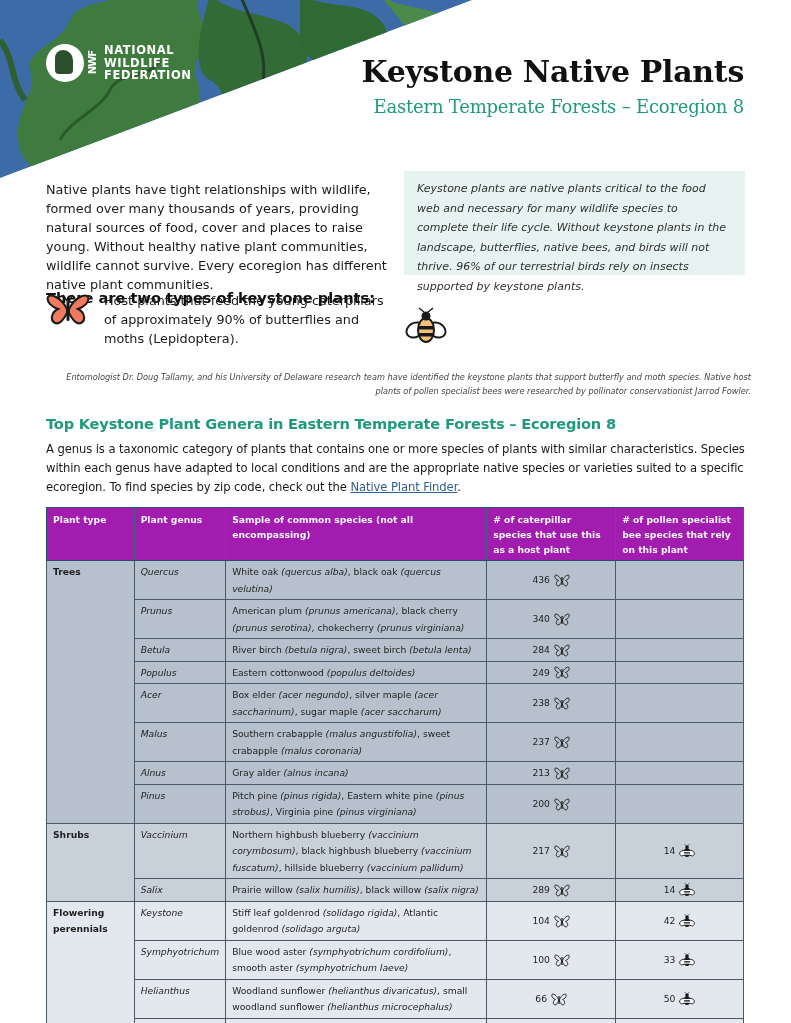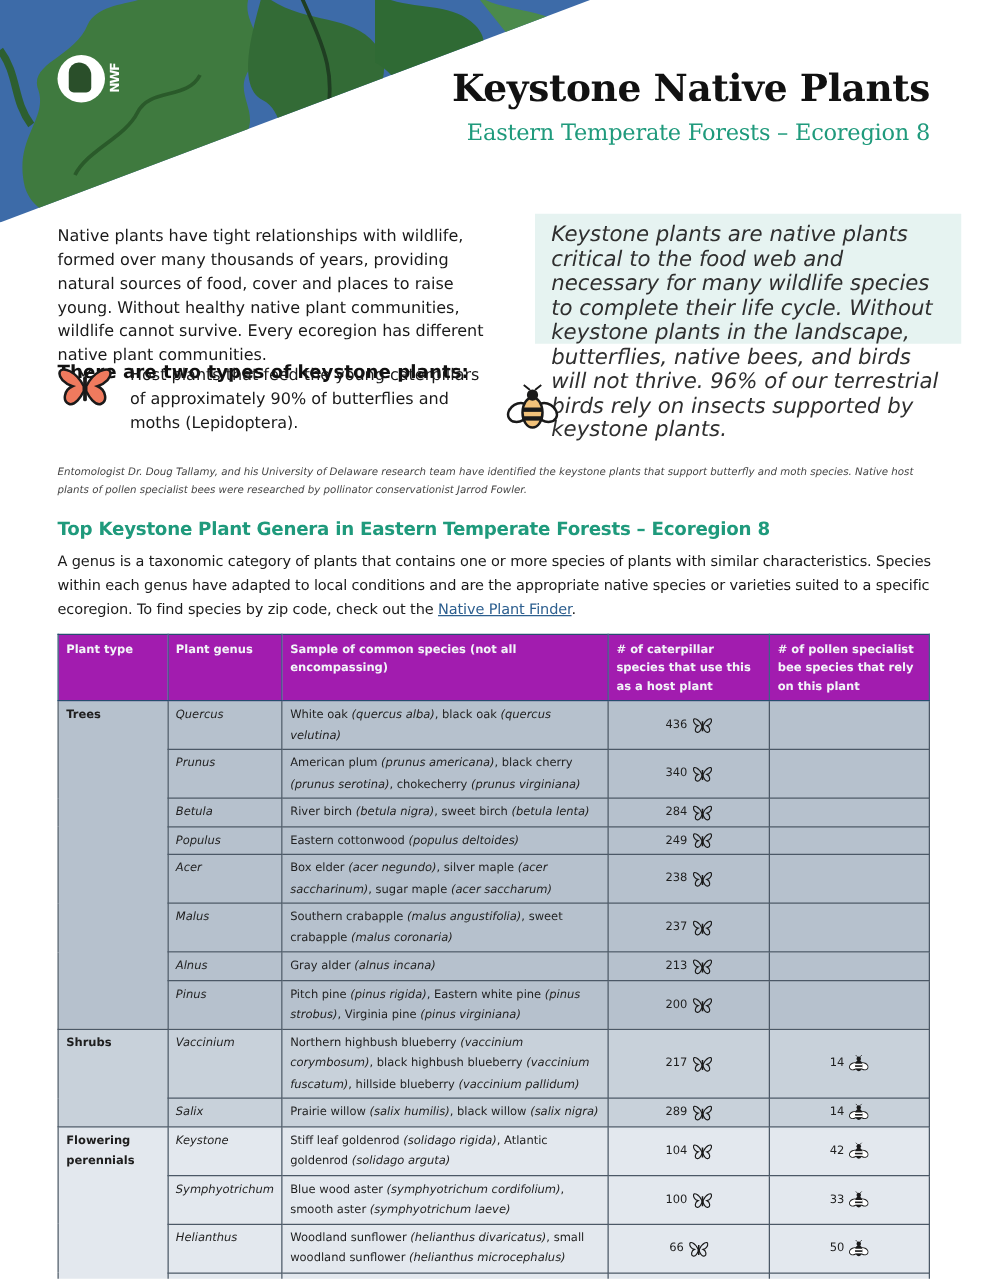--- a/index.html
+++ b/index.html
@@ -12,30 +12,30 @@
   .logo { position: absolute; left: 46px; top: 44px; display: flex; align-items: center; gap: 4px; }
   .logo-seal { width: 38px; height: 38px; border-radius: 50%; background: #fff; position: relative; }
   .logo-seal::after { content: ""; position: absolute; left: 9px; top: 6px; width: 18px; height: 24px; background: #2a4f2a; border-radius: 8px 10px 4px 4px; }
   .logo-mark { color: #fff; font-weight: bold; font-size: 10px; writing-mode: vertical-rl; transform: rotate(180deg); letter-spacing: -1px; line-height: 10px; margin-right: 2px; }
   .logo-text { color: #fff; font-family: "DejaVu Sans", sans-serif; font-weight: bold; font-size: 11.5px; line-height: 12.5px; letter-spacing: 0.6px; }
 
   .title { position: absolute; right: 47px; top: 54px; font-family: "DejaVu Serif", serif; font-weight: bold; font-size: 30px; color: #111; letter-spacing: -0.3px; }
   .subtitle { position: absolute; right: 47px; top: 96px; font-family: "DejaVu Serif", serif; font-size: 18px; color: #1f9a7c; letter-spacing: -0.2px; }
 
   .intro { position: absolute; left: 46px; top: 180px; width: 350px; font-size: 12.8px; line-height: 19px; color: #1a1a1a; }
-  .callout { position: absolute; left: 404px; top: 171px; width: 341px; height: 104px; background: #e6f3f1; padding: 8px 14px 12px 13px; font-style: italic; font-size: 17px; line-height: 19.5px; color: #2f2f2f; margin-left: 24px; }
+  .callout { position: absolute; left: 404px; top: 171px; width: 341px; height: 104px; background: #e6f3f1; padding: 8px 14px 12px 13px; font-style: italic; font-size: 11px; line-height: 19.5px; color: #2f2f2f; }
 
   .types-h { position: absolute; left: 46px; top: 289px; font-weight: bold; font-size: 14.6px; color: #111; }
   .type-block { position: absolute; display: flex; align-items: flex-start; gap: 14px; }
   .type-block.butterfly { left: 46px; top: 291px; width: 350px; }
   .type-block.bee { left: 404px; top: 306px; width: 345px; }
   .type-block .icon { flex: 0 0 auto; }
   .type-text { font-size: 12.8px; line-height: 19px; color: #1a1a1a; }
 
-  .footnote { position: absolute; left: 46px; top: 371px; width: 705px; font-style: italic; font-size: 8.2px; line-height: 13.5px; color: #444; }
+  .footnote { position: absolute; left: 46px; top: 371px; width: 705px; font-style: italic; font-size: 8.2px; line-height: 13.5px; color: #444; text-align: right; }
 
   .section-h { position: absolute; left: 46px; top: 415px; font-weight: bold; font-size: 14.6px; color: #1f9a7c; letter-spacing: -0.2px; }
   .section-p { position: absolute; left: 46px; top: 440px; width: 710px; font-size: 11.6px; line-height: 19px; color: #1a1a1a; letter-spacing: -0.1px; }
   .section-p a { color: #2d5f8f; text-decoration: underline; }
 
   
   table.genera { position: absolute; left: 46px; top: 507px; width: 698px; border-collapse: collapse; font-size: 9.2px; color: #1e1e1e; }
   table.genera th { background: #a21caf; color: #f2f5f8; text-align: left; vertical-align: top; font-weight: bold; font-size: 9.2px; line-height: 15px; padding: 4px 6px 3px 6px; border: 1px solid #264d6e; border-right: 1px solid #3d6385; height: 47px; }
   table.genera td { border: 1px solid #4b5866; padding: 3px 6px 2px 6px; line-height: 16.5px; vertical-align: top; }
   table.genera td.type { font-weight: bold; }
@@ -66,20 +66,25 @@
       <path d="M210,-5 C240,20 280,10 300,35 C320,60 290,80 310,100 C330,120 280,140 250,130 C220,120 230,90 210,80 C190,70 200,30 210,-5 Z" fill="#336b36"></path>
       <path d="M240,-5 C260,40 270,60 260,100" stroke="#1f3e22" stroke-width="3" fill="none"></path>
       <path d="M300,-5 C330,10 360,0 380,20 C400,40 370,60 390,75 C410,90 380,100 350,95 C330,90 320,60 300,50 Z" fill="#2f6a34"></path>
       <path d="M380,-5 C400,10 430,5 450,20 C470,35 440,50 420,45 Z" fill="#4b8a4b"></path>
       <path d="M0,40 C15,60 10,80 25,100" stroke="#2d5f30" stroke-width="6" fill="none"></path>
     </g>
   </svg>
   <div class="logo">
     <div class="logo-seal"></div>
     <div class="logo-mark">NWF</div>
+    <div class="logo-text">
+      <div>NATIONAL</div>
+      <div>WILDLIFE</div>
+      <div>FEDERATION</div>
+    </div>
   </div>
 </div>
 
 <h1 class="title">Keystone Native Plants</h1>
 <div class="subtitle">Eastern Temperate Forests – Ecoregion 8</div>
 
 <p class="intro">Native plants have tight relationships with wildlife, formed over many thousands of years, providing natural sources of food, cover and places to raise young. Without healthy native plant communities, wildlife cannot survive. Every ecoregion has different native plant communities.</p>
 <div class="callout">Keystone plants are native plants critical to the food web and necessary for many wildlife species to complete their life cycle. Without keystone plants in the landscape, butterflies, native bees, and birds will not thrive. 96% of our terrestrial birds rely on insects supported by keystone plants.</div>
 
 <div class="types-h">There are two types of keystone plants:</div>

